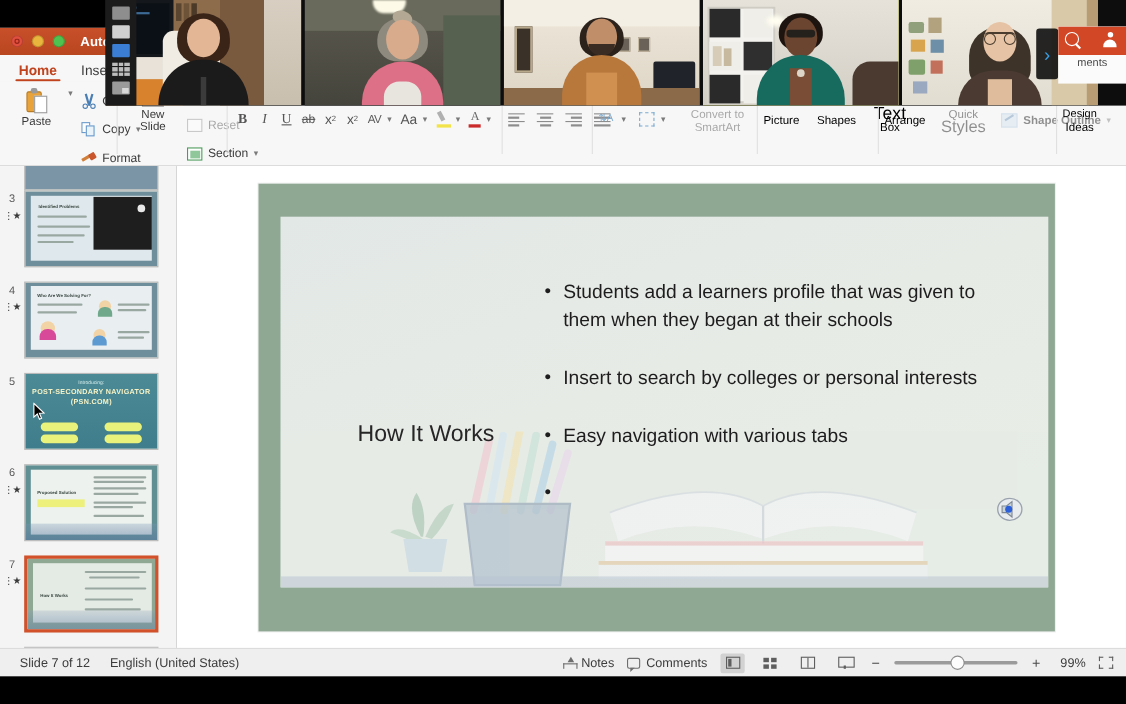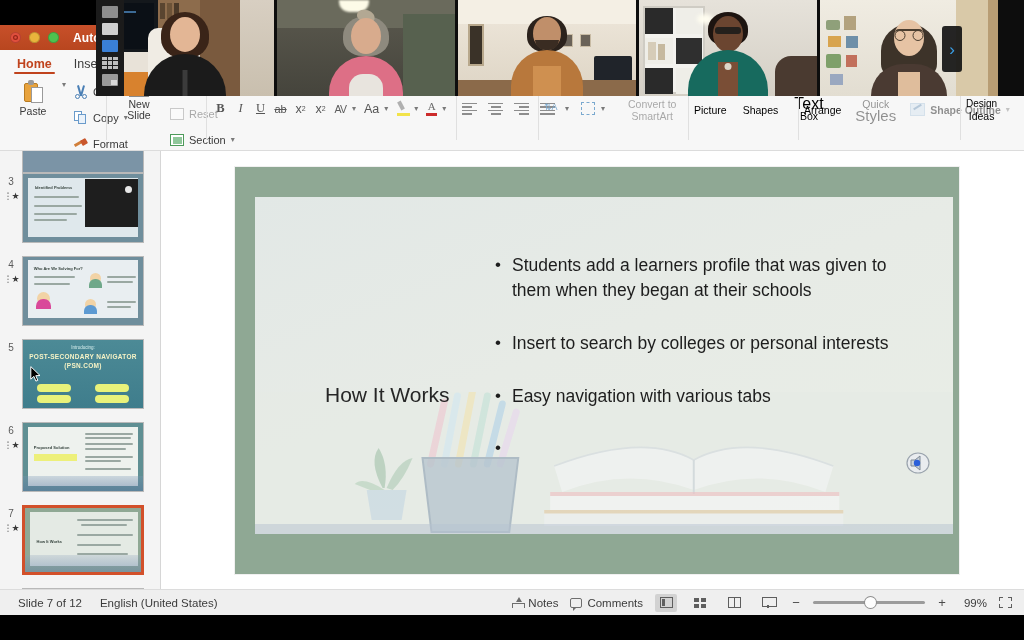--- a/index.html
+++ b/index.html
@@ -934,20 +934,34 @@
         <i></i>
         <i></i>
     </span>
     <span class="zs-btn zs-mini"></span>
   </div>
 
   <div class="zoom-next">
     <span class="chev">›</span>
   </div>
 
+  <div class="zoom-toolbar">
+    <div class="zt-top">
+      <span class="zt-icon">
+        <span class="zt-q"></span>
+      </span>
+      <span class="zt-icon">
+        <span class="zt-person">
+            <span class="h"></span>
+            <span class="b"></span>
+          </span>
+      </span>
+    </div>
+    <span class="zt-label">ments</span>
+  </div>
 
   <div class="blackbar"></div>
 
   <div class="cursor">
     <svg width="11" height="16" viewBox="0 0 11 16">
       <path d="M0.8,0.6 L0.8,13.2 L3.9,10.4 L5.9,15.1 L7.8,14.3 L5.8,9.7 L10,9.5 Z" fill="#000" stroke="#fff" stroke-width="1"></path>
     </svg>
   </div>
 
 </div>

